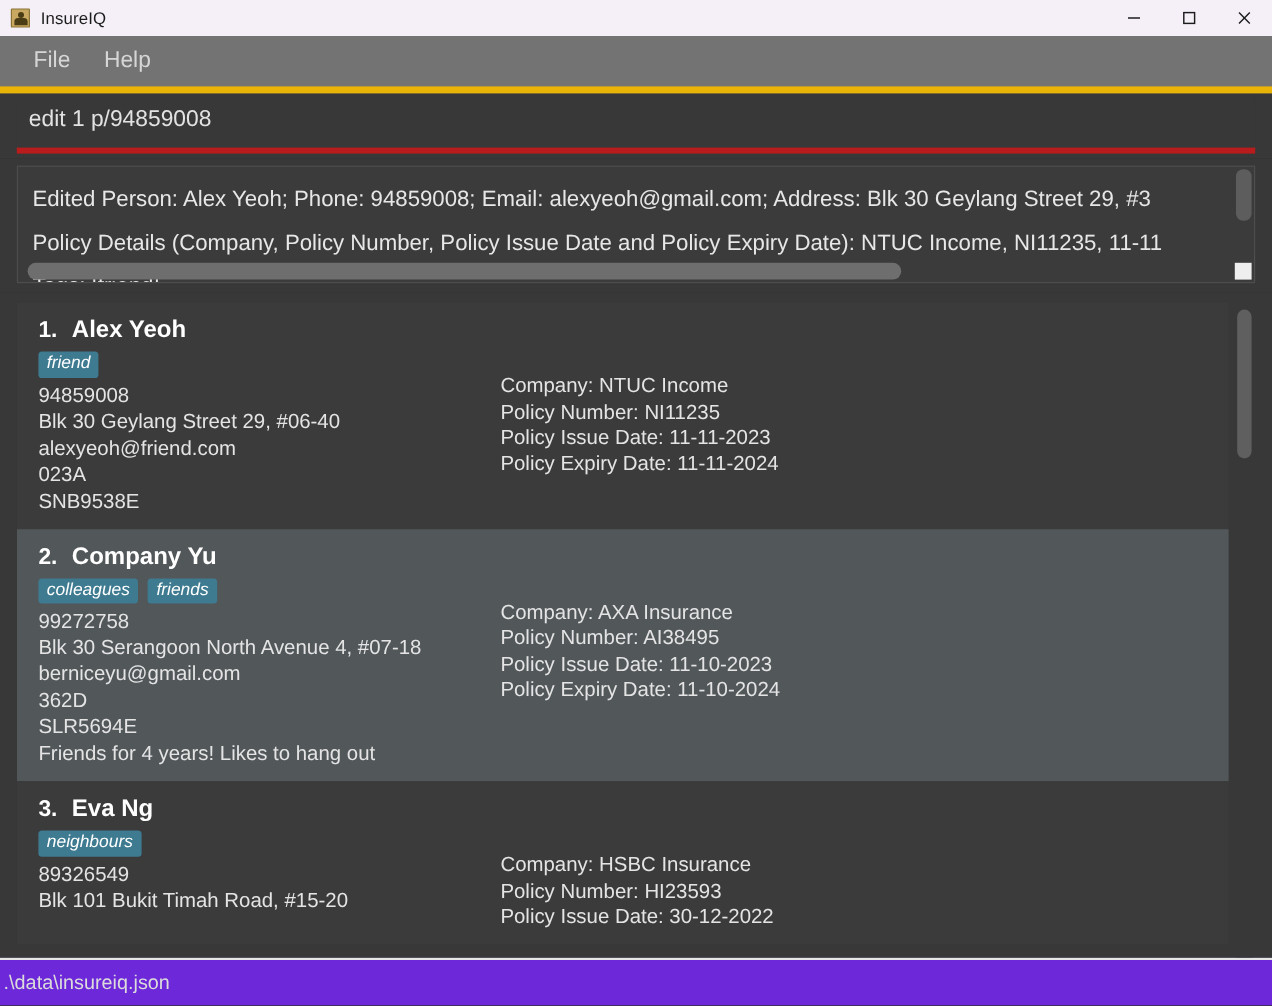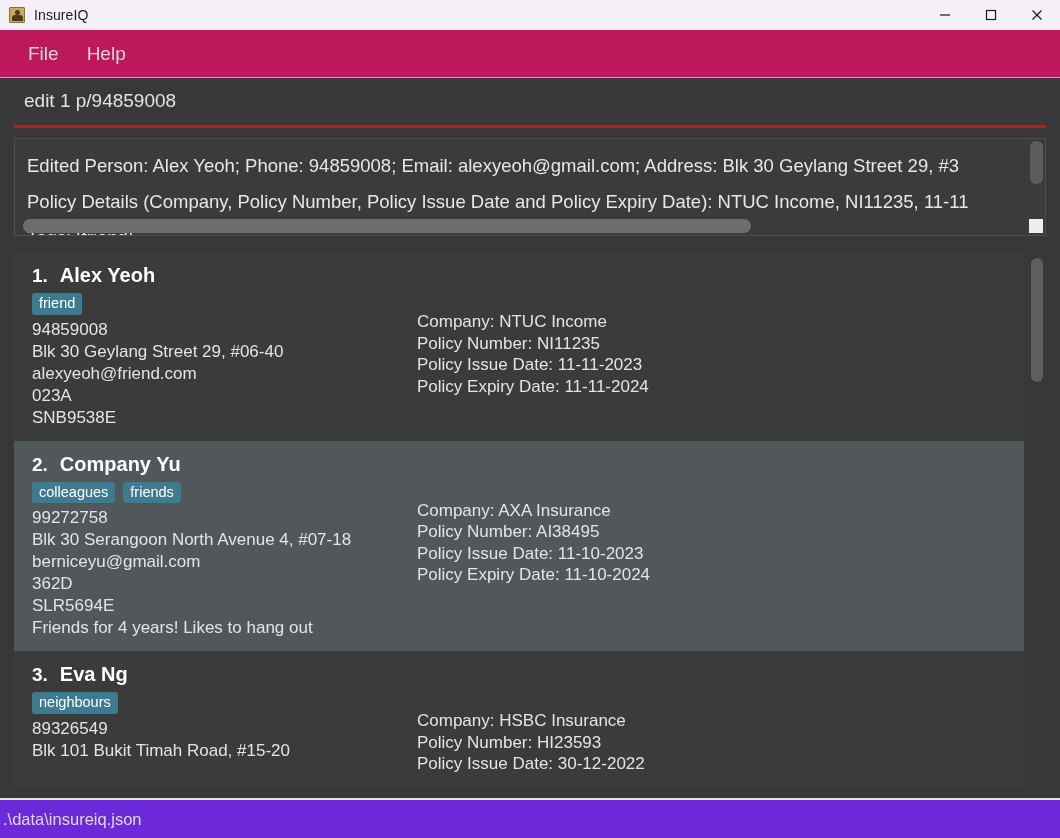--- a/index.html
+++ b/index.html
@@ -85,26 +85,26 @@
     display: flex;
     align-items: center;
     justify-content: center;
     cursor: default;
   }
   .wc-btn svg { display: block; }
 
   
   .menubar {
     height: 48px;
-    background: #be185d;
+    background: #737373;
     display: flex;
     align-items: center;
     padding-left: 14px;
     flex: 0 0 48px;
-    border-bottom: 1px solid #eab308;
+    border-bottom: 6px solid #eab308;
     box-sizing: border-box;
   }
   .menu-item {
     color: #d6d6d6;
     font-size: 19px;
     padding: 4px 14px;
     cursor: default;
   }
 
   
@@ -114,21 +114,21 @@
     padding: 0 14px;
     box-sizing: border-box;
     display: flex;
     align-items: center;
   }
   .command-input {
     width: 100%;
     height: 46px;
     background: #383838;
     border: none;
-    border-bottom: 3px solid #b91c1c;
+    border-bottom: 5px solid #b91c1c;
     box-sizing: border-box;
     color: #e2e2e2;
     font-size: 19px;
     font-family: "Liberation Sans", sans-serif;
     padding: 0 0 6px 10px;
     outline: none;
   }
 
   
   .result-wrap {
@@ -262,20 +262,21 @@
     margin-bottom: 4px;
   }
   .tag {
     background: #3e7b91;
     color: #ffffff;
     font-size: 14.5px;
     padding: 2px 7px 3px 7px;
     border-radius: 3px;
     line-height: 1.15;
     display: inline-block;
+    font-style: italic;
   }
   .pc-field {
     font-size: 17px;
     color: #e4e4e4;
     line-height: 22px;
     white-space: nowrap;
   }
   .pc-policy-line {
     font-size: 17px;
     color: #e4e4e4;

